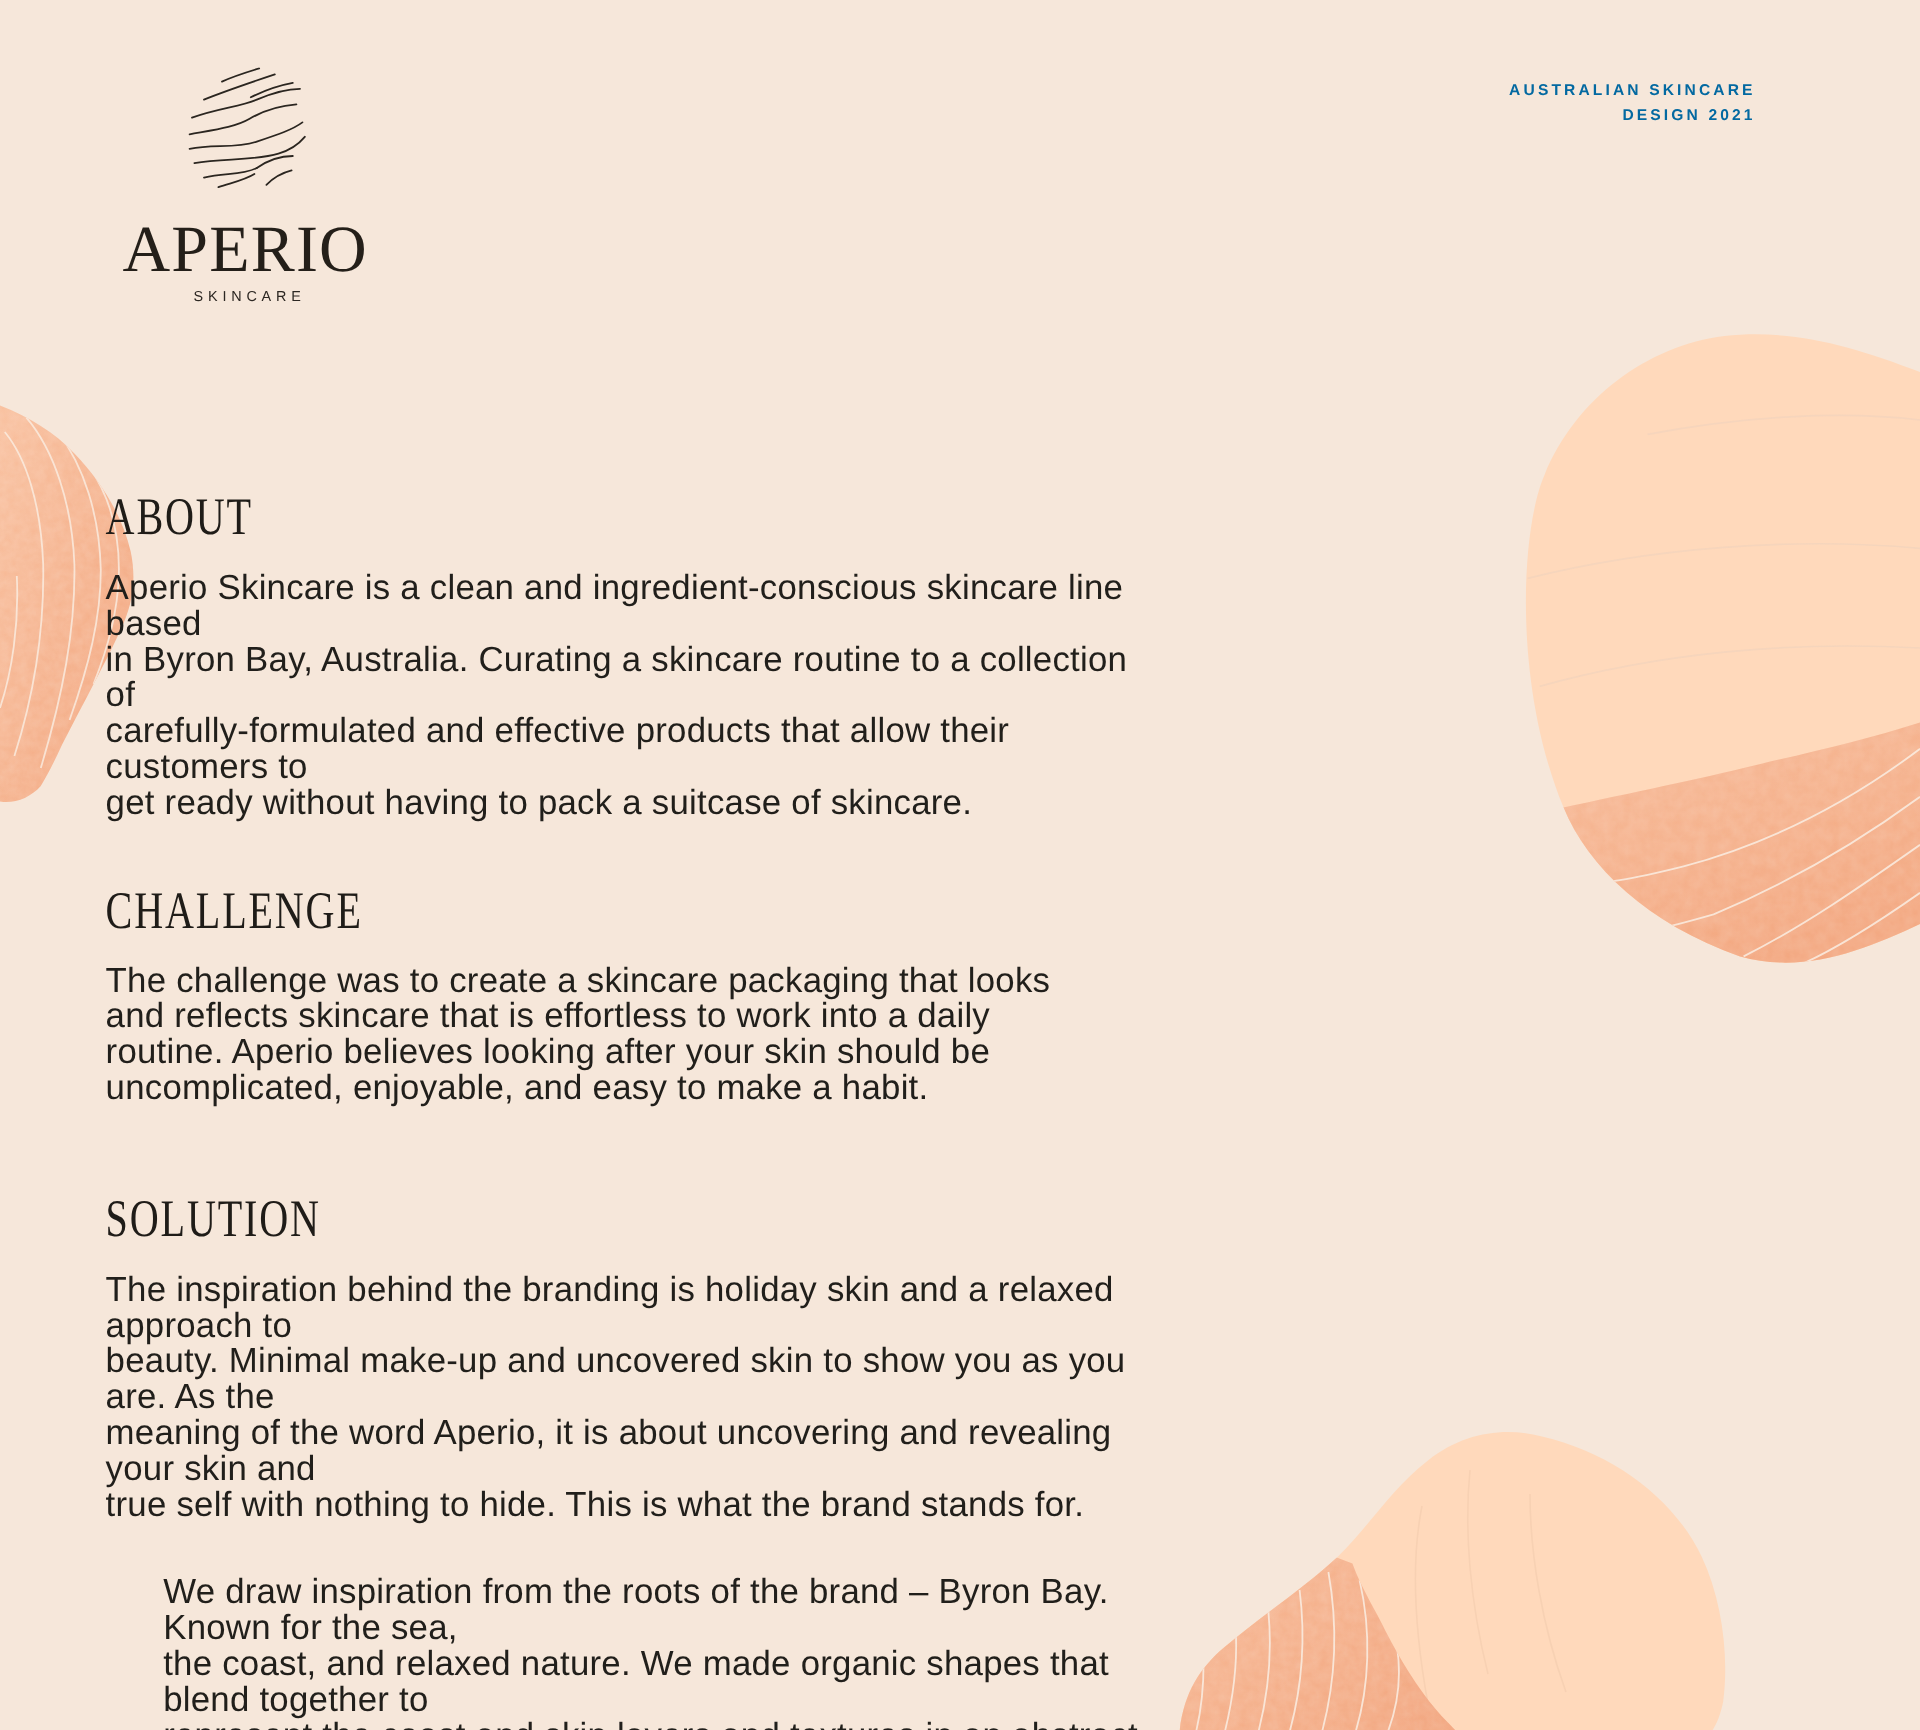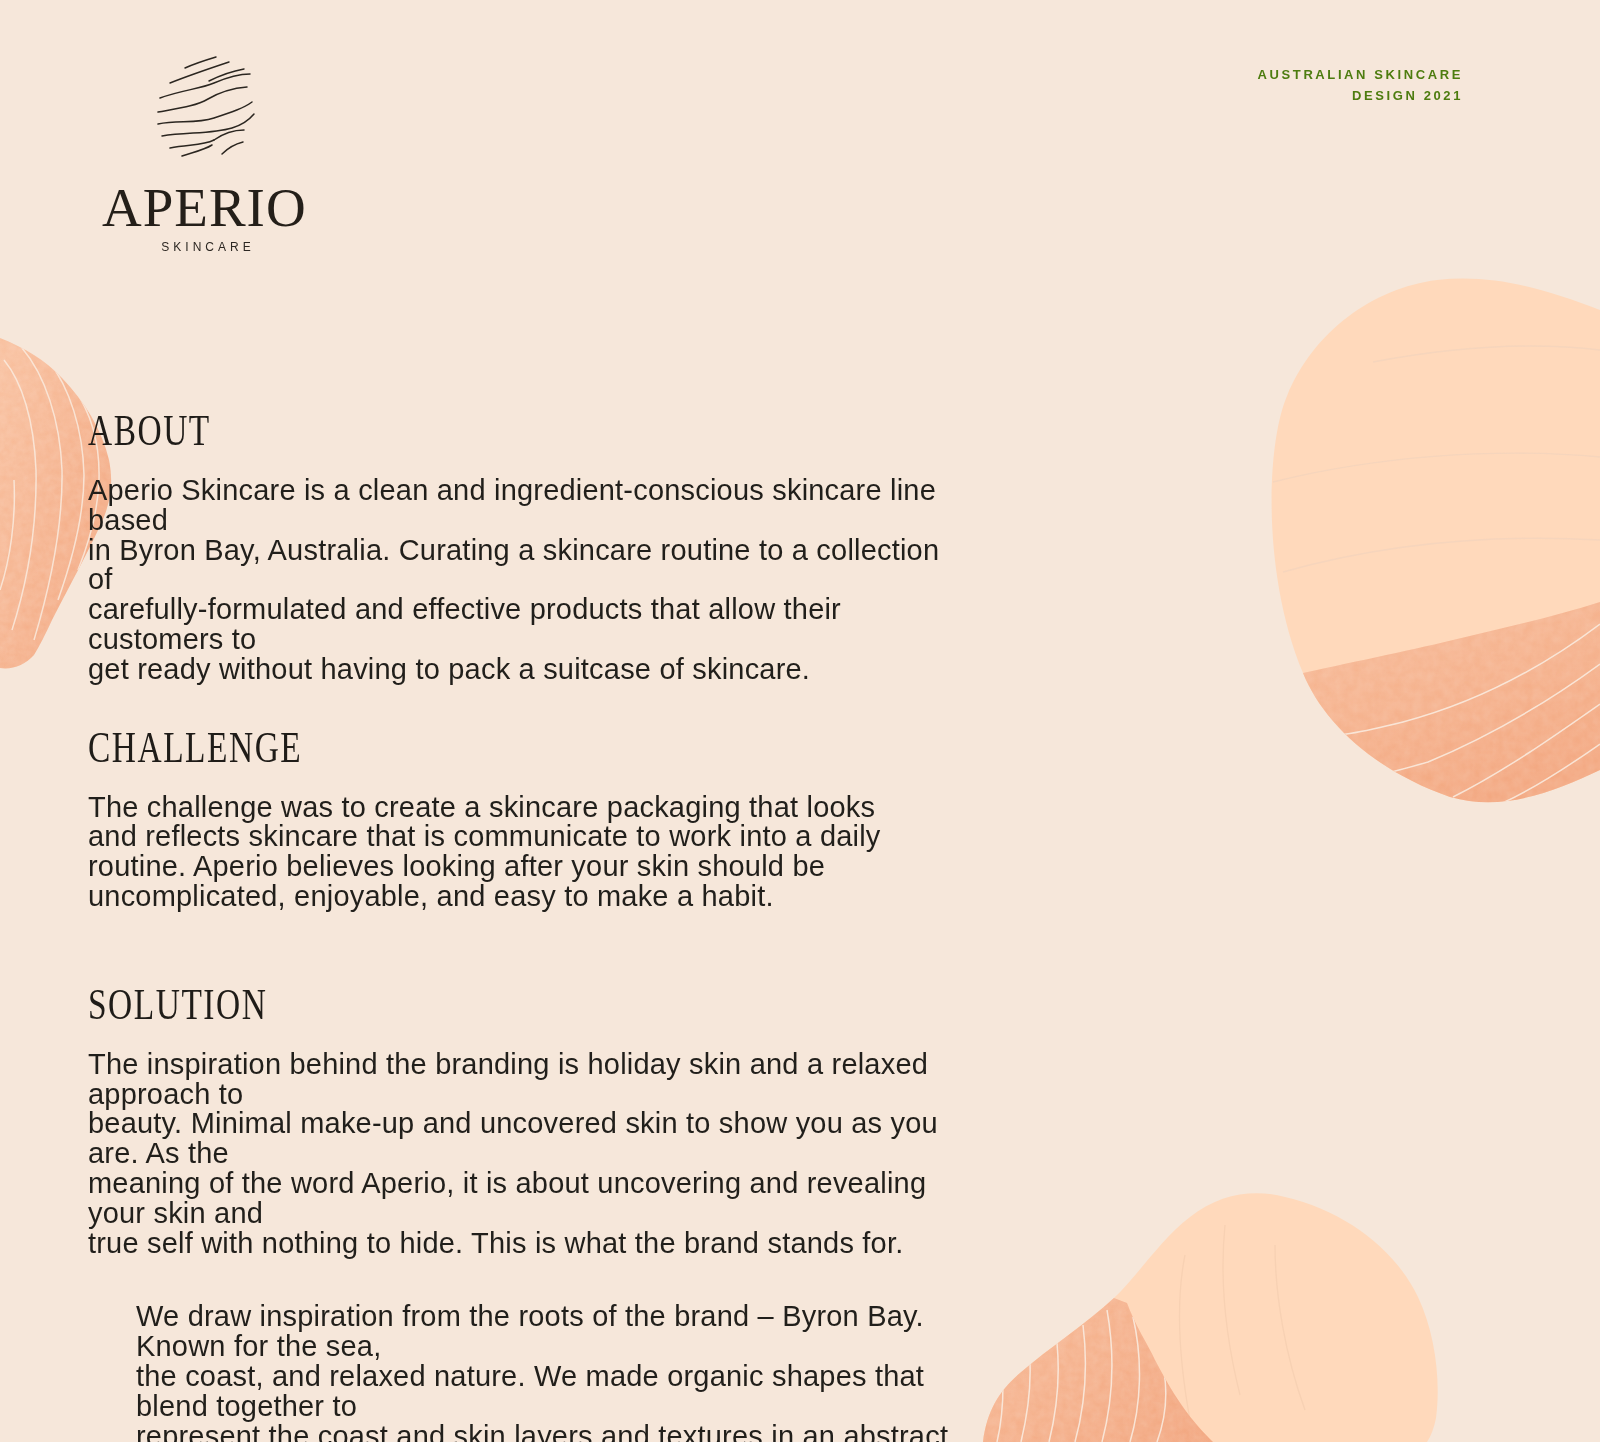--- a/index.html
+++ b/index.html
@@ -29,27 +29,27 @@
   }
   .brand-tagline{
     position:absolute;left:0;top:188px;width:216px;text-align:center;
     font-size:12px;letter-spacing:4px;color:#2c2722;
   }
 
   
   .edition{
     position:absolute;right:137px;top:64px;text-align:right;
     font-size:13px;font-weight:700;letter-spacing:2.6px;
-    line-height:21px;color:#4d7c0f;
+    line-height:21px;color:#0369a1;
   }
 
   
   .col{position:absolute;left:88px;top:408px;width:880px;}
   .col section{margin:0;}
-  .col section + section{margin-top:40px;}
+  .col section + section{margin-top:51px;}
   .col section.s3{margin-top:70px;}
   h2{
     margin:0;font-family:"Liberation Serif",serif;font-weight:normal;
     font-size:44px;line-height:46px;letter-spacing:2px;color:#1f1c18;
     transform:scaleX(0.76);transform-origin:left center;white-space:nowrap;
   }
   .col p{
     margin:22px 0 0;font-size:29px;line-height:29.8px;letter-spacing:0.2px;
     color:#211f1b;white-space:pre-line;
   }
@@ -188,21 +188,21 @@
     <section class="s1">
       <h2>ABOUT</h2>
       <p>Aperio Skincare is a clean and ingredient-conscious skincare line based
 in Byron Bay, Australia. Curating a skincare routine to a collection of
 carefully-formulated and effective products that allow their customers to
 get ready without having to pack a suitcase of skincare.</p>
     </section>
     <section class="s2">
       <h2>CHALLENGE</h2>
       <p>The challenge was to create a skincare packaging that looks
-and reflects skincare that is communicate to work into a daily
+and reflects skincare that is effortless to work into a daily
 routine. Aperio believes looking after your skin should be
 uncomplicated, enjoyable, and easy to make a habit.</p>
     </section>
     <section class="s3">
       <h2>SOLUTION</h2>
       <p>The inspiration behind the branding is holiday skin and a relaxed approach to
 beauty. Minimal make-up and uncovered skin to show you as you are. As the
 meaning of the word Aperio, it is about uncovering and revealing your skin and
 true self with nothing to hide. This is what the brand stands for.</p>
       <p class="second">We draw inspiration from the roots of the brand – Byron Bay. Known for the sea,

